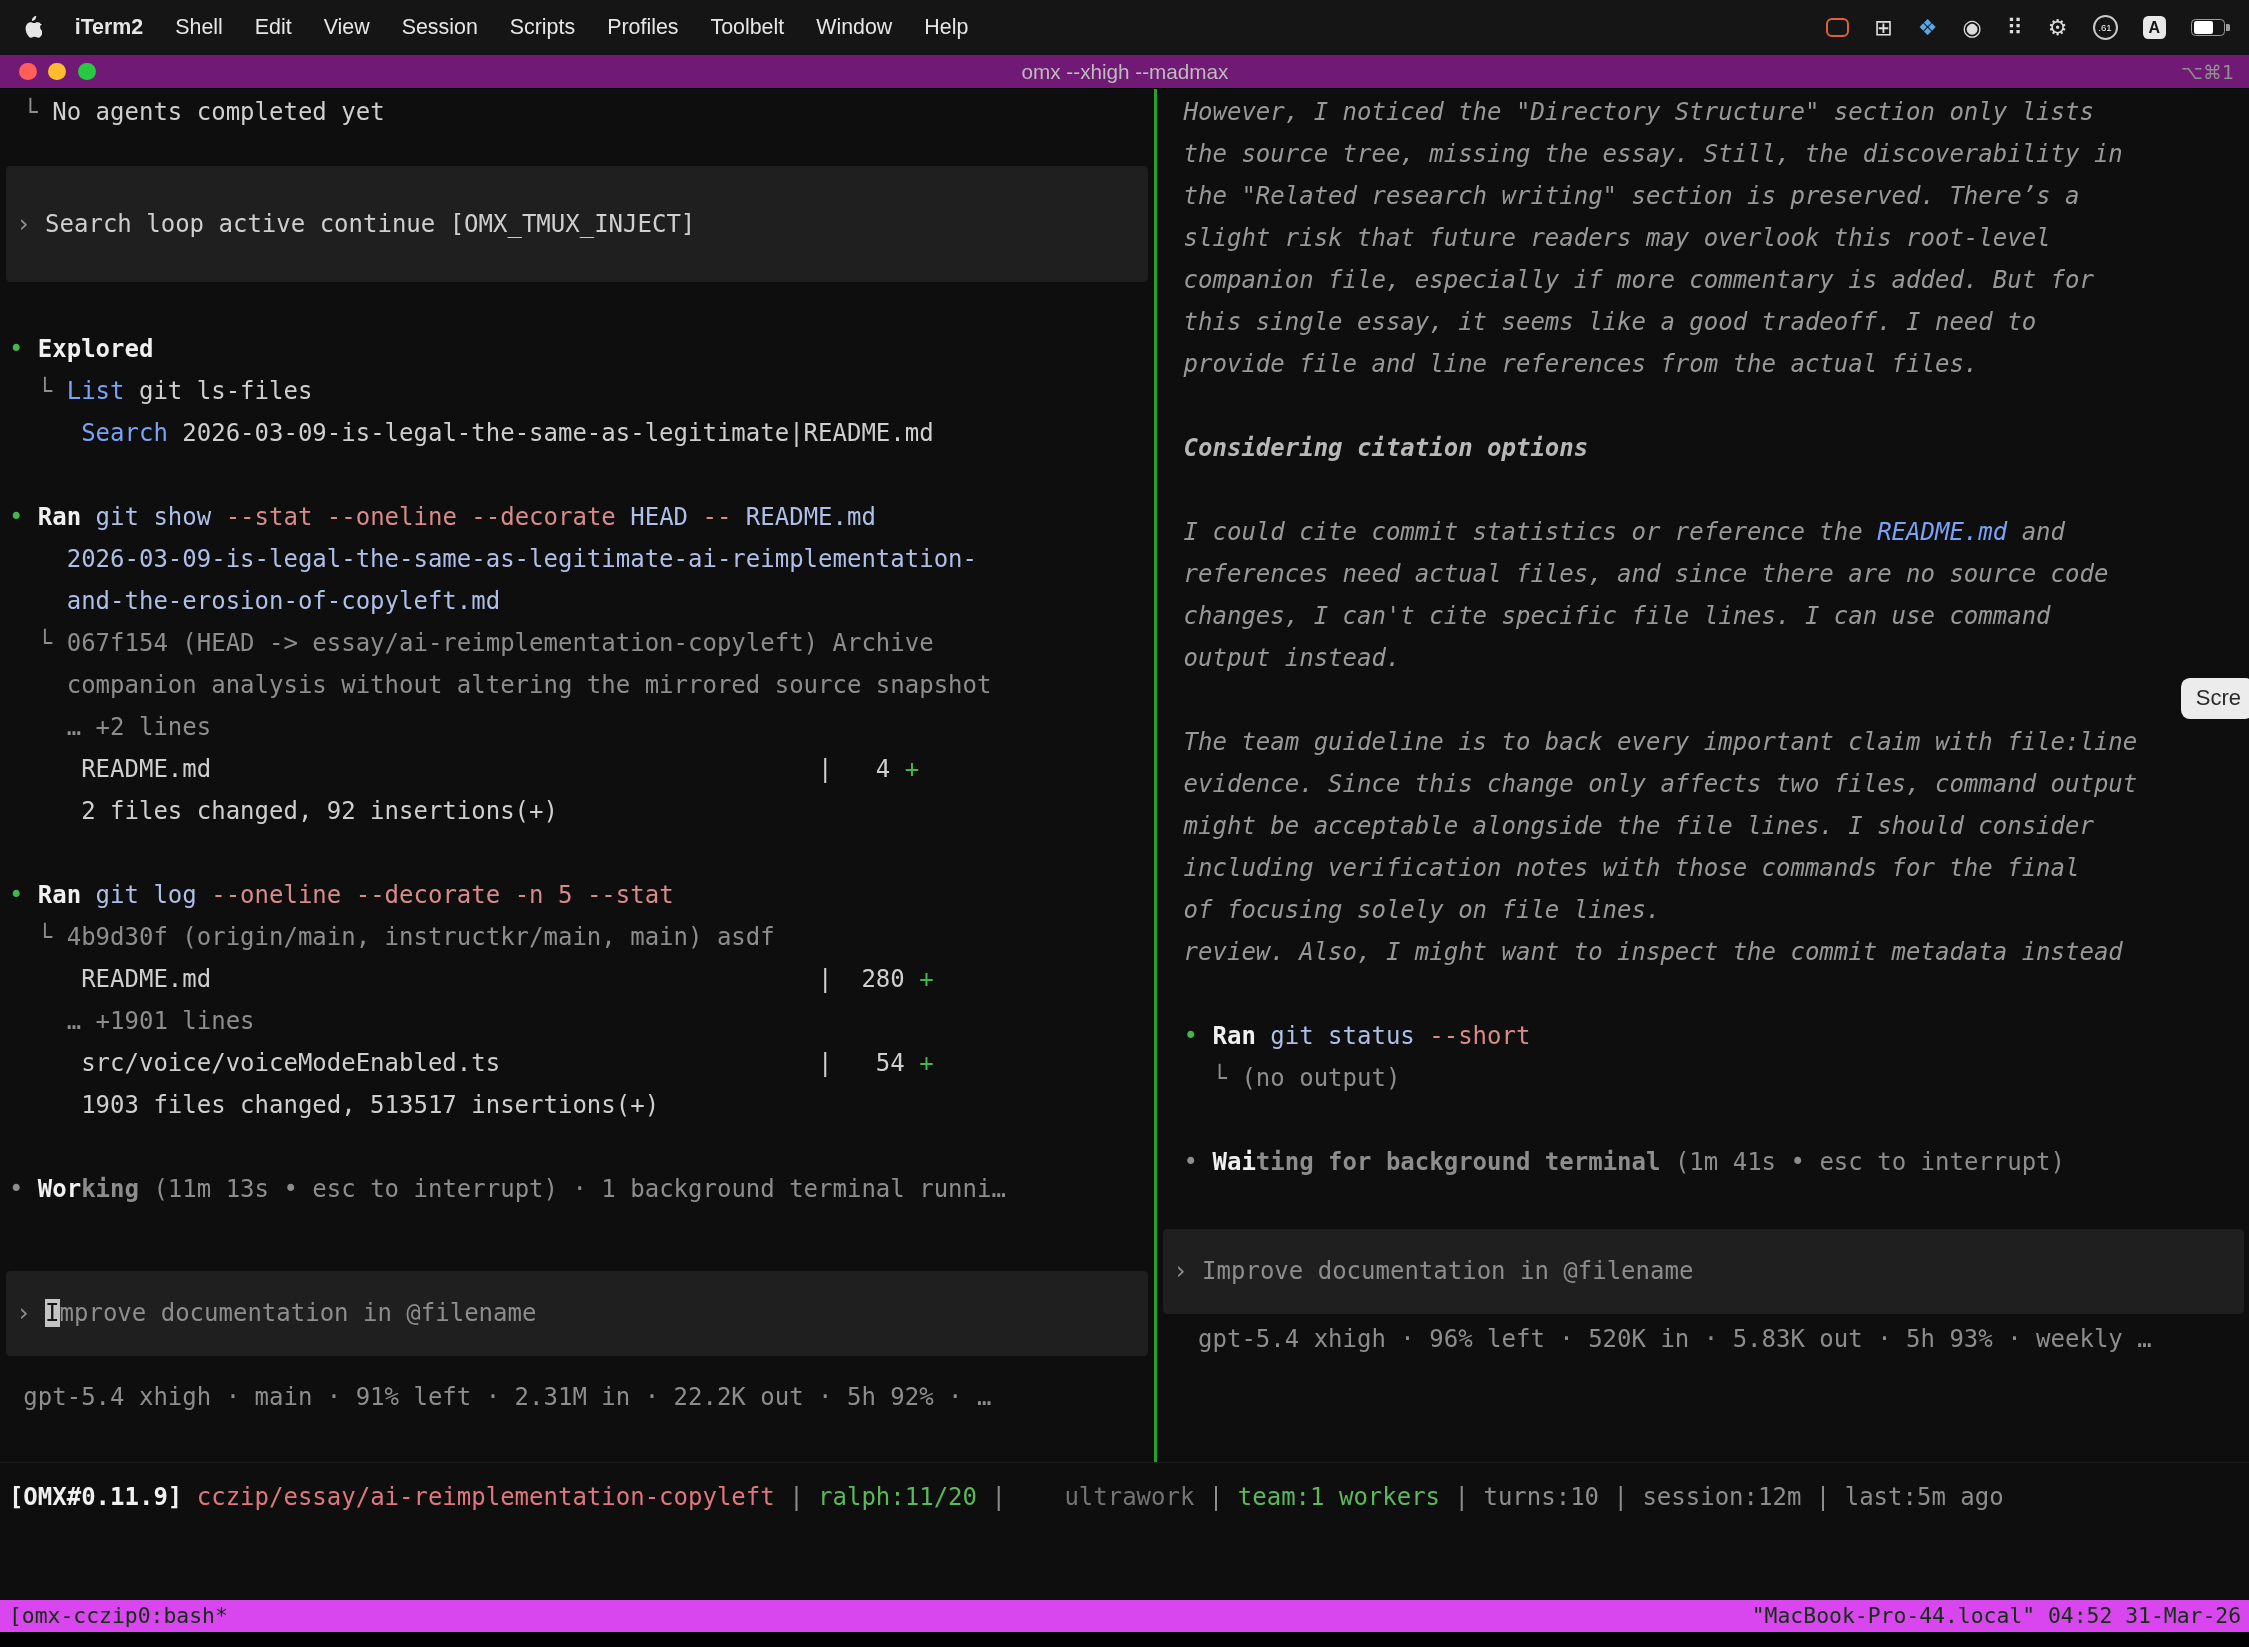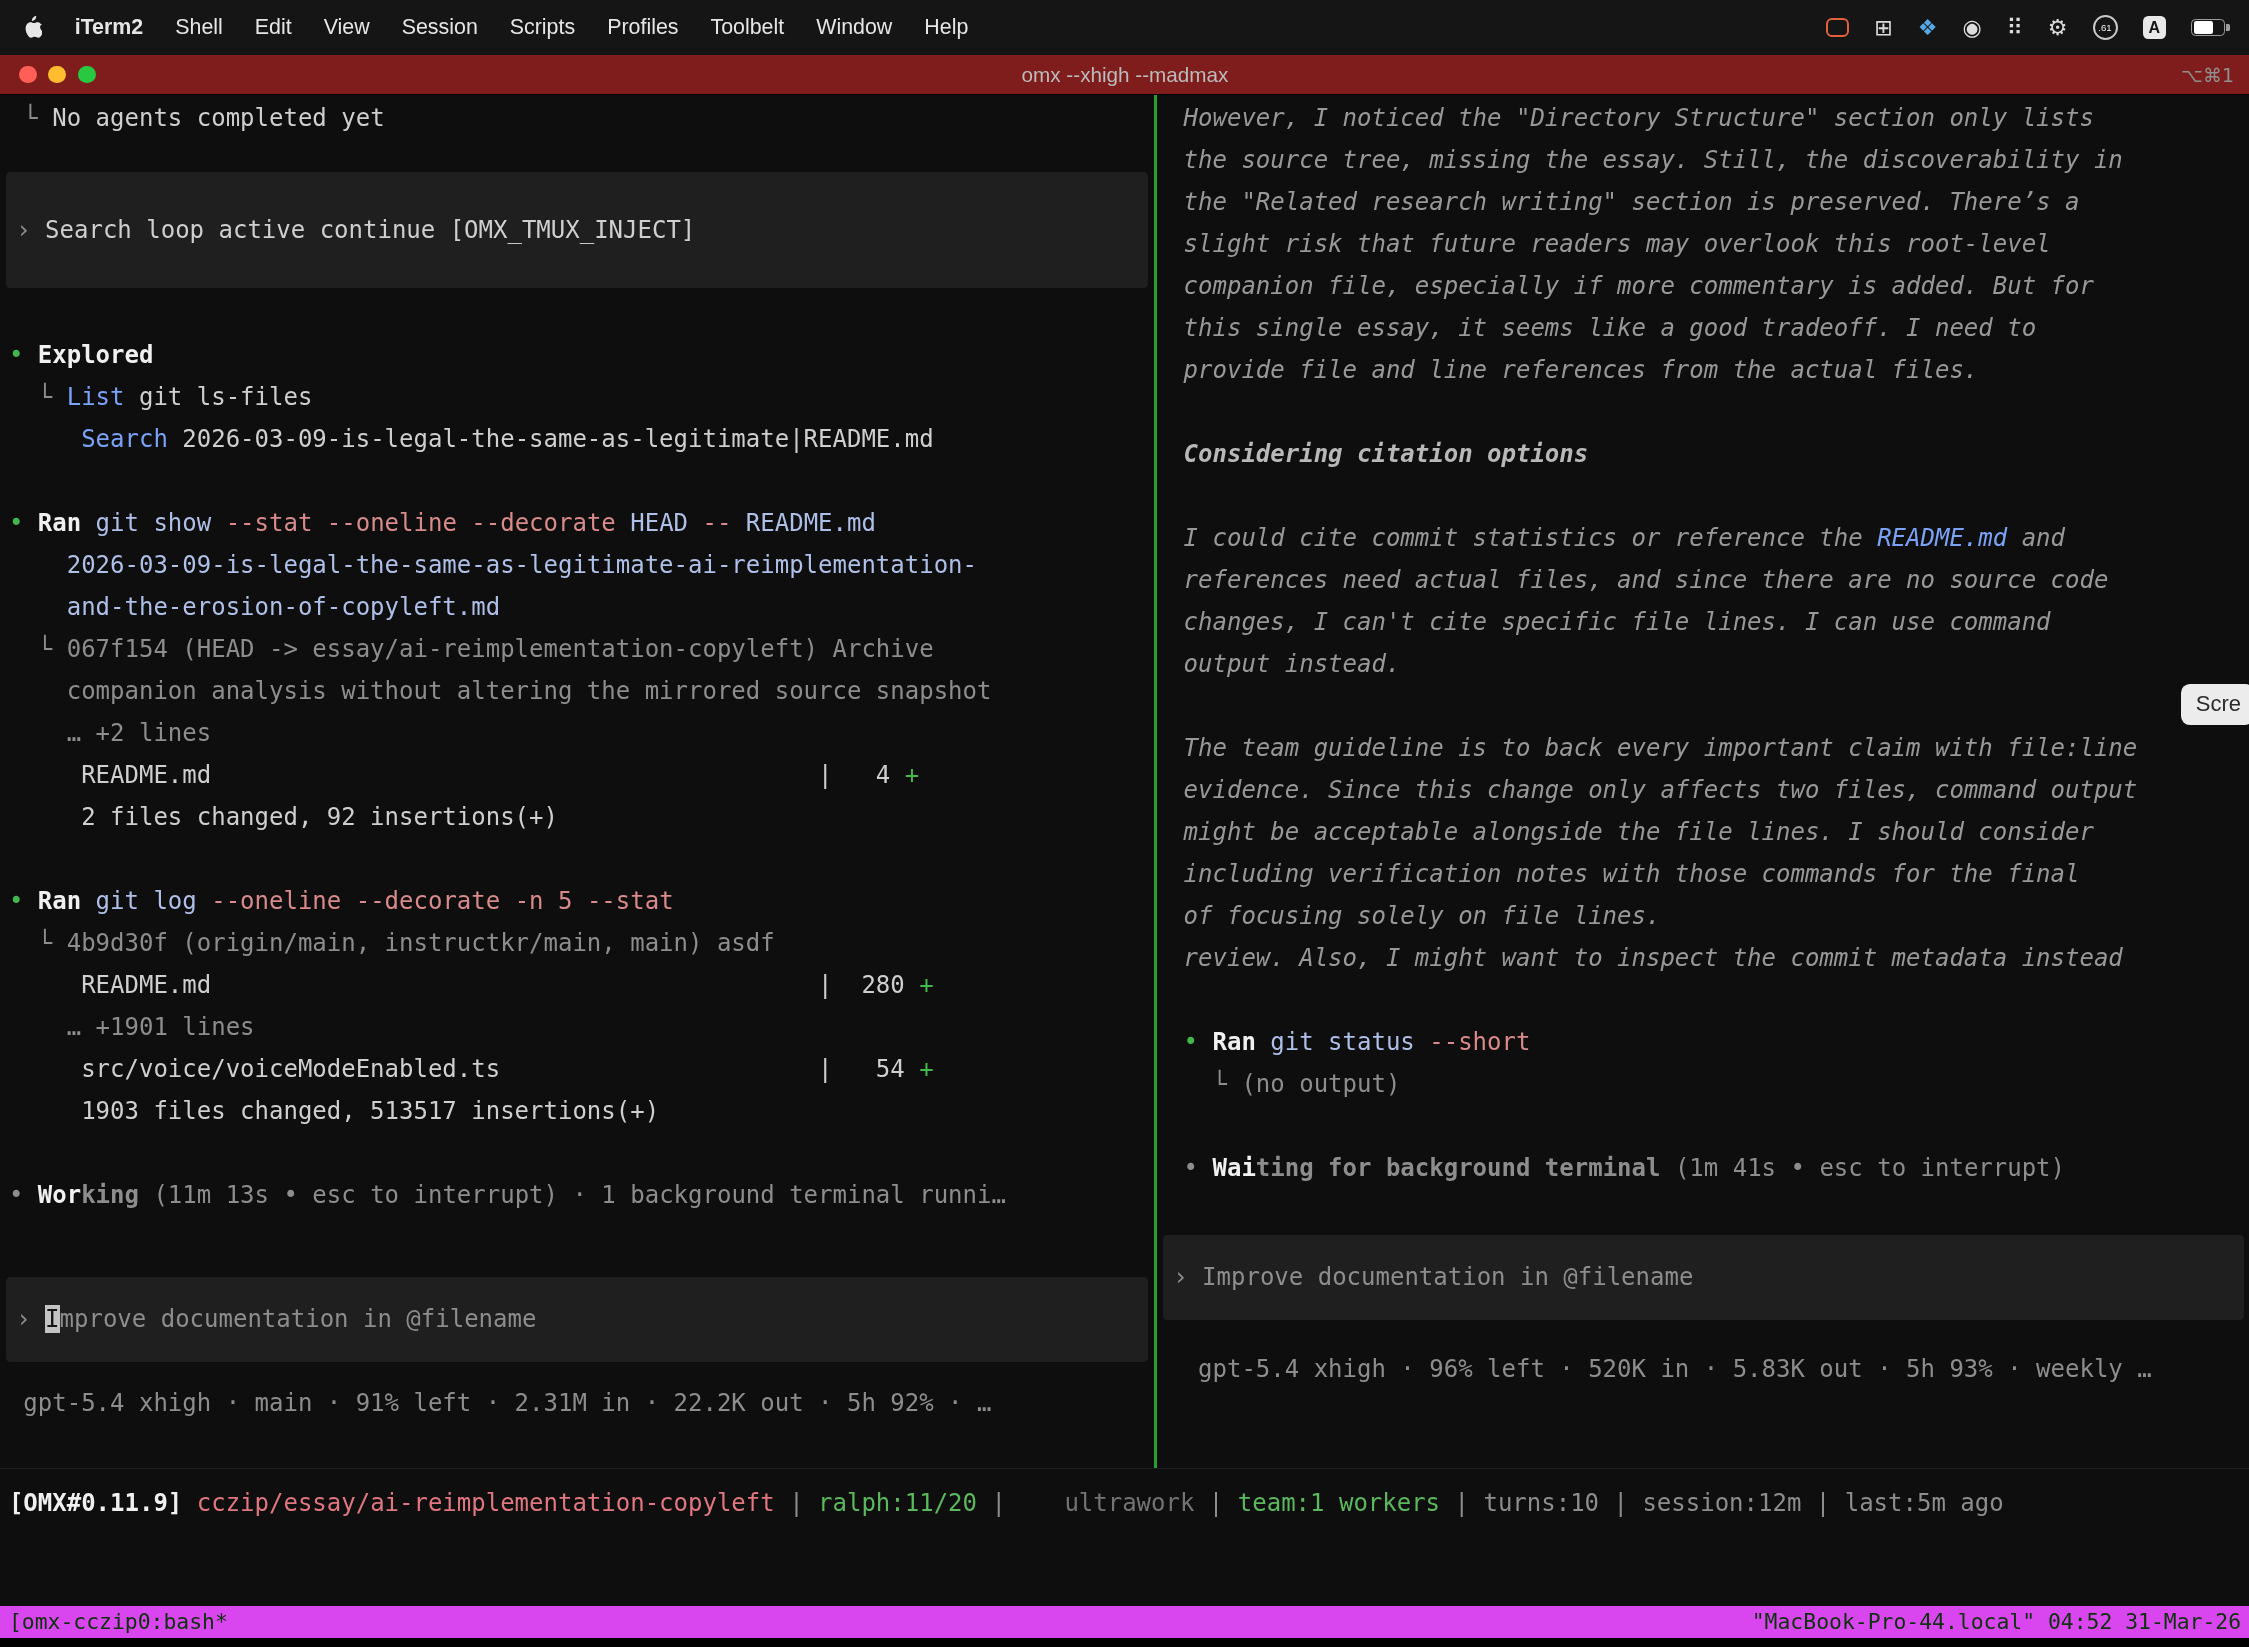--- a/index.html
+++ b/index.html
@@ -24,21 +24,21 @@
   .abox { width:23.6px; height:23.6px; background:#e8e8e8; color:#141414; border-radius:5.2px;
           font-weight:bold; font-size:16px; display:flex; align-items:center; justify-content:center;
           font-family:"Liberation Sans", sans-serif; }
   .battery { width:34px; height:17.7px; border:1.5px solid #9d9d9d; border-radius:4.4px; position:relative; }
   .battery::after { content:""; position:absolute; right:-5.9px; top:4.4px; width:3.7px; height:6.6px;
                     background:#9d9d9d; border-radius:0 1.5px 1.5px 0; }
   .battery-fill { position:absolute; left:1.5px; top:1.5px; bottom:1.5px; width:62%;
                   background:#ffffff; border-radius:2.2px; }
 
   
-  .title-bar { height:40px; background:#7f1d1d; border-bottom:0.7px solid #000;
+  .title-bar { height:34px; background:#701a75; border-bottom:0.7px solid #000;
                display:flex; align-items:center; position:relative; }
   .traffic { display:flex; gap:11.8px; padding-left:19px; z-index:2; }
   .tdot { width:17.7px; height:17.7px; border-radius:50%; }
   .tdot.red { background:#ff5f57; } .tdot.yel { background:#febc2e; } .tdot.grn { background:#28c840; }
   .win-title { position:absolute; left:0; right:0; text-align:center; color:#bcbcbc;
                font-size:20.7px; font-family:"Liberation Sans", sans-serif; }
   .win-shortcut { margin-left:auto; padding-right:16px; color:#8f8f8f; font-size:19px;
                   font-family:"DejaVu Sans", sans-serif; z-index:2; }
 
   
@@ -183,21 +183,21 @@
           <div class="line "><span class="ital">might be acceptable alongside the file lines. I should consider</span></div>
           <div class="line "><span class="ital">including verification notes with those commands for the final</span></div>
           <div class="line "><span class="ital">of focusing solely on file lines.</span></div>
           <div class="line "><span class="ital">review. Also, I might want to inspect the commit metadata instead</span></div>
           <div class="gap"></div>
           <div class="line "><span class="grn">• </span><span class="b">Ran</span><span class="fg"> </span><span class="cmd">git status </span><span class="flag">--short</span></div>
           <div class="line "><span class="dim">  └ </span><span class="dim">(no output)</span></div>
           <div class="gap"></div>
           <div class="line "><span class="dim">• </span><span class="b">Wai</span><span class="bdim">ting for background terminal</span><span class="dim"> </span><span class="dim">(1m 41s • esc to interrupt)</span></div>
           <div class="box input" style="margin-top: 46px;"><span class="dim">› </span><span class="dim">Improve documentation in @filename</span></div>
-          <div class="line " style="margin-top: 28px;"><span class="dim"> gpt-5.4 xhigh · 96% left · 520K in · 5.83K out · 5h 93% · weekly …</span></div>
+          <div class="line " style="margin-top: 4px;"><span class="dim"> gpt-5.4 xhigh · 96% left · 520K in · 5.83K out · 5h 93% · weekly …</span></div>
         </div>
     </div>
 
     <div class="omx-host">
         <div class="line " style="margin-top: 12.5px;"><span class="b">[OMX#0.11.9]</span><span class="dim"> </span><span class="red">cczip/essay/ai-reimplementation-copyleft</span><span class="dim"> | </span><span class="grn2">ralph:11/20</span><span class="dim"> | </span><span class="mag">ultrawork</span><span class="dim"> | </span><span class="grn2">team:1 workers</span><span class="dim"> | </span><span class="dim">turns:10</span><span class="dim"> | </span><span class="dim">session:12m</span><span class="dim"> | </span><span class="dim">last:5m ago</span></div>
       </div>
 
     <div class="screen-tooltip">Scre</div>
 
     <div class="tmux-bar">

